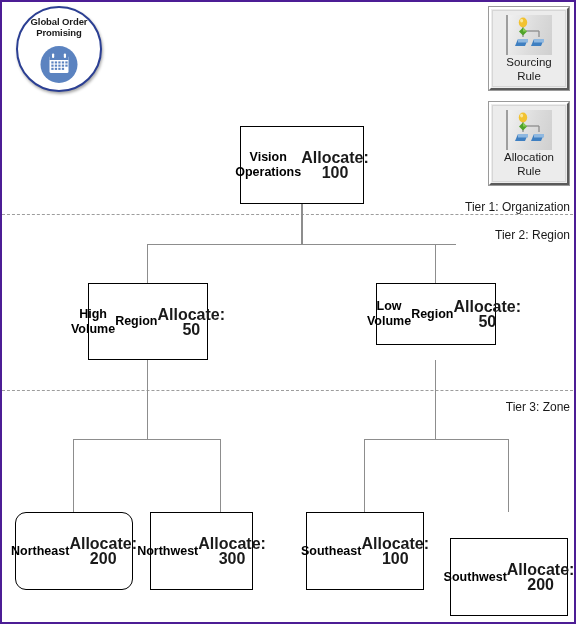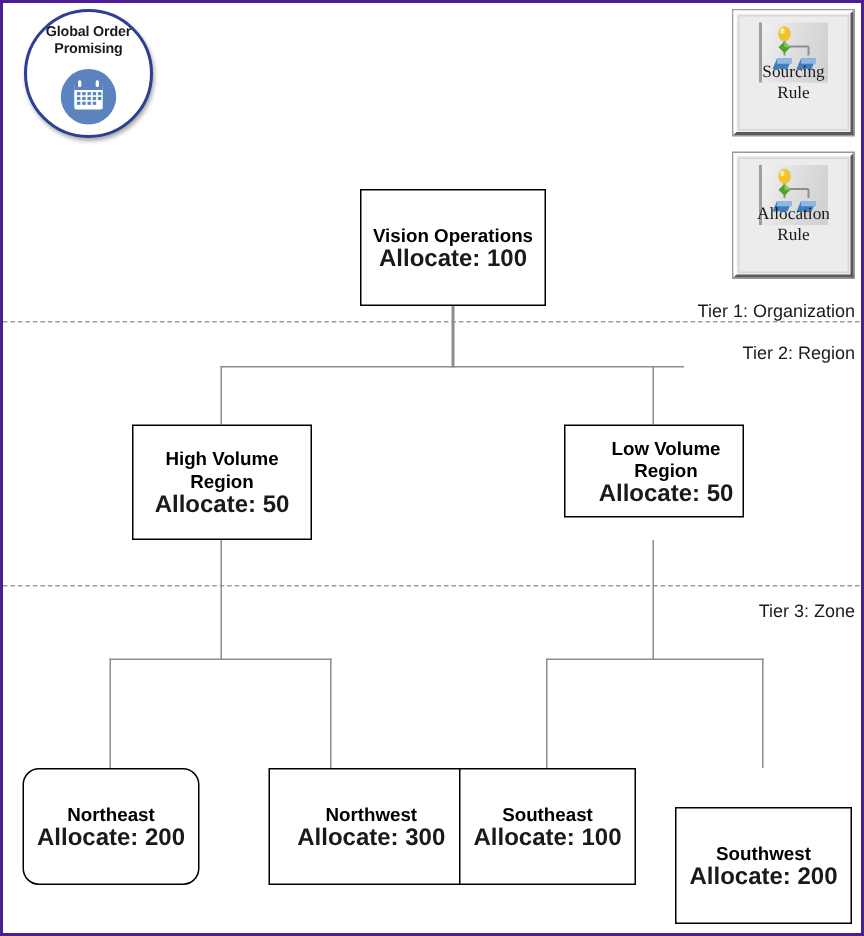--- a/index.html
+++ b/index.html
@@ -80,27 +80,26 @@
     transform: translateX(-50%);
     top: 6px;
     width: 44px;
     height: 40px;
     background: linear-gradient(105deg,#f1f1f1 0%, #dcdcdc 55%, #cfcfcf 100%);
     border-left: 2px solid #9e9e9e;
   }
   .tool-label {
     position: absolute;
     left: 0;
-    top: 33px;
+    top: 47px;
     width: 100%;
     text-align: center;
     font-size: 11.5px;
     line-height: 13.5px;
     color: #1a1a1a;
-    font-family: Liberation Serif, serif;
   }
   #tool-sourcing { left: 487px; top: 5px; }
   #tool-allocation { left: 487px; top: 100px; }
 
   
   .tier-divider {
     position: absolute;
     left: 0;
     width: 576px;
     height: 0;
@@ -120,21 +119,21 @@
   #tier-label-2 { top: 226px; }
   #tier-label-3 { top: 398px; }
 
   
   .node {
     position: absolute;
     background: #ffffff;
     border: 1.6px solid #000000;
     box-sizing: border-box;
     display: flex;
-    flex-direction: column;
+    flex-direction: row;
     align-items: center;
     justify-content: center;
     text-align: center;
   }
   .node-title {
     font-size: 12.5px;
     font-weight: bold;
     color: #000000;
     line-height: 15px;
   }
@@ -142,21 +141,21 @@
     font-size: 16px;
     color: #1a1a1a;
     line-height: 15px;
     font-weight: bold;
   }
 
   #node-org     { left: 238px; top: 124px; width: 124px; height: 78px; }
   #node-high    { left: 86px;  top: 281px; width: 120px; height: 77px; }
   #node-low     { left: 374px; top: 281px; width: 120px; height: 62px; padding-left: 16px; }
   #node-ne      { left: 13px;  top: 510px; width: 118px; height: 78px; border-radius: 11px; }
-  #node-nw      { left: 177px; top: 510px; width: 137px; height: 78px; }
+  #node-nw      { left: 148px; top: 510px; width: 103px; height: 78px; }
   #node-se      { left: 304px; top: 510px; width: 118px; height: 78px; }
   #node-sw      { left: 448px; top: 536px; width: 118px; height: 78px; }
 
   
   .conn {
     position: absolute;
     background: #8d8d8d;
   }
   .conn-v { width: 1.4px; }
   .conn-h { height: 1.4px; }

